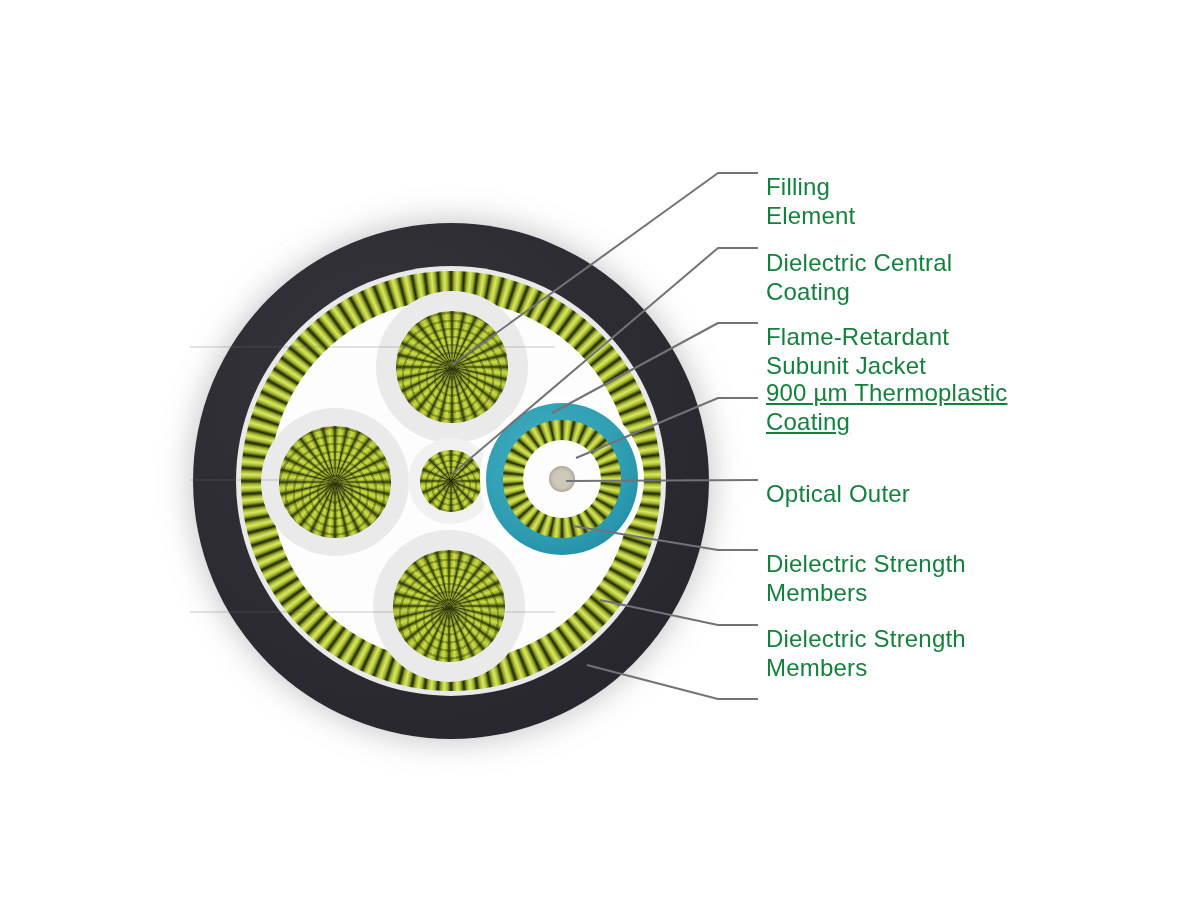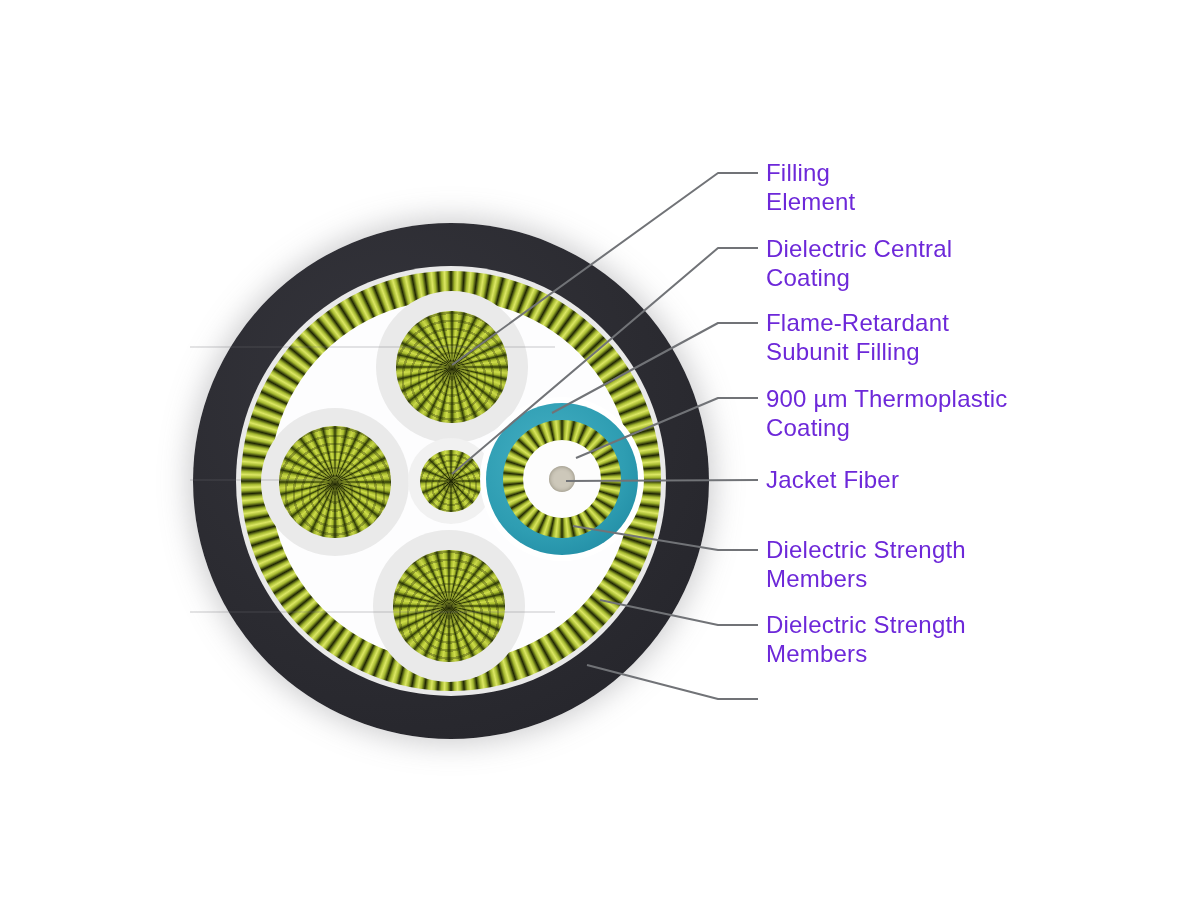--- a/index.html
+++ b/index.html
@@ -66,24 +66,24 @@
   .subunit-coating{left:523px;top:440px;width:78px;height:78px;background:#fdfdfd;}
   .fiber-dot{
     left:549px;top:466px;width:26px;height:26px;background:#cdc8ba;
     box-shadow:inset 0 0 4px rgba(60,55,40,0.45);
   }
 
   
   svg.overlay{position:absolute;left:0;top:0;width:1200px;height:900px;pointer-events:none;}
   .label{
     position:absolute;left:766px;width:300px;
-    font-size:24px;line-height:29px;color:#6d28d9;
-    white-space:pre-line;letter-spacing:0.2px;
+    font-size:24px;line-height:29px;color:#15803d;
+    white-space:pre-line;letter-spacing:0.2px;margin-top:14px;
   }
-  .l1{top:158px;} .l2{top:234px;} .l3{top:308px;} .l4{top:384px;}
+  .l1{top:158px;} .l2{top:234px;} .l3{top:308px;} .l4{top:364px;text-decoration:underline;}
   .l5{top:465px;} .l6{top:535px;} .l7{top:610px;} .l8{top:684px;}
 </style>
 </head>
 <body>
 
 <div class="canvas">
 
   <div>
     <div class="circle outer-jacket"></div>
     <div class="circle jacket-gap"></div>
@@ -125,21 +125,21 @@
       <polyline points="600,600 718,625 758,625"></polyline>
       <polyline points="587,665 718,699 758,699"></polyline>
     </g>
   </svg>
 
   <div class="label l1">Filling
 Element</div>
   <div class="label l2">Dielectric Central
 Coating</div>
   <div class="label l3">Flame-Retardant
-Subunit Filling</div>
+Subunit Jacket</div>
   <div class="label l4">900 µm Thermoplastic
 Coating</div>
-  <div class="label l5">Jacket Fiber</div>
+  <div class="label l5">Optical Outer</div>
   <div class="label l6">Dielectric Strength
 Members</div>
   <div class="label l7">Dielectric Strength
 Members</div>
 </div>
 
 </body></html>

